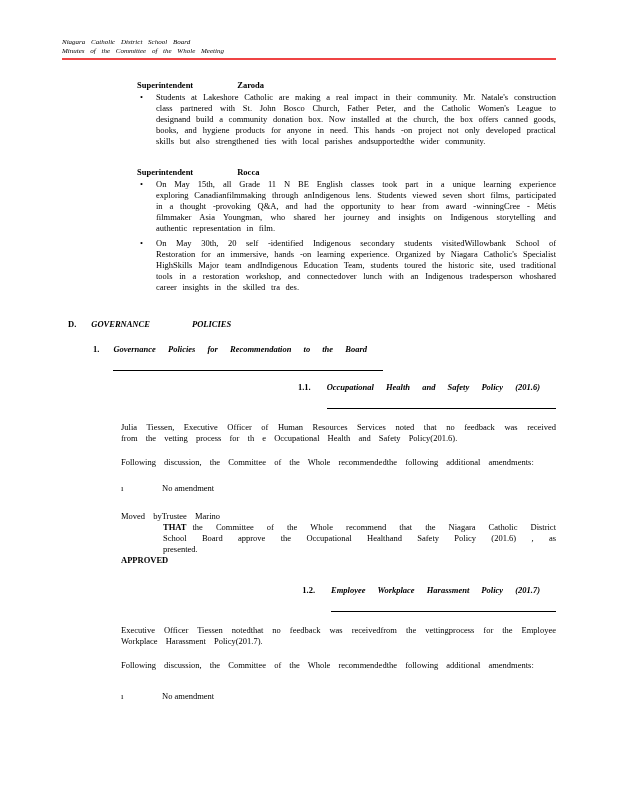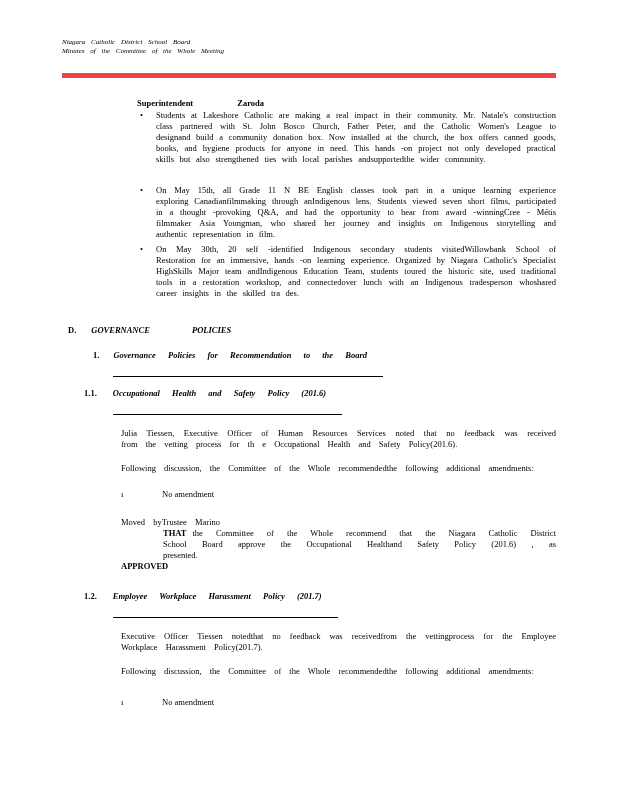--- a/index.html
+++ b/index.html
@@ -19,22 +19,22 @@
     padding: 38px 62px 0 62px;
     font-size: 8.5px;
     line-height: 11px;
   }
   
   .doc-header {
     font-style: italic;
     font-size: 7px;
     line-height: 9px;
     word-spacing: 4px;
-    padding-bottom: 17px;
-    border-bottom: 5px solid #ef4444;
+    padding-bottom: 2px;
+    border-bottom: 2px solid #ef4444;
   }
   
   .reports {
     margin-left: 75px;
     width: 419px;
   }
   .report { margin-top: 20px; }
   .report-heading {
     font-weight: bold;
   }
@@ -54,21 +54,21 @@
     word-spacing: 3.5px;
   }
   
   .sec-d {
     margin-left: 6px;
     margin-top: 26px;
     font-weight: bold;
   }
   .sec-d-title { margin-left: 15px; word-spacing: 40px; font-style: italic; }
   .h1-row { margin-left: 31px; margin-top: 14px; }
-  .h2-row { margin-left: 22px; margin-top: 11px; }
+  .h2-row { margin-left: 82px; margin-top: 11px; text-align: right; }
   .h-num { font-weight: bold; }
   .h-title {
     display: inline-block;
     margin-left: 14px;
     font-weight: bold;
     font-style: italic;
     word-spacing: 10px;
     border-bottom: 1.5px solid #000;
     padding-right: 16px;
     padding-bottom: 15px;
@@ -112,20 +112,23 @@
       </div>
       <ul class="report-bullets">
         <li>
           <span class="bullet-marker">•</span>
           <span class="bullet-text">Students at Lakeshore Catholic are making a real impact in their community. Mr. Natale's construction class partnered with St. John Bosco Church, Father Peter, and the Catholic Women's League to designand build a community donation box. Now installed at the church, the box offers canned goods, books, and hygiene products for anyone in need. This hands -on project not only developed practical skills but also strengthened ties with local parishes andsupportedthe wider community.</span>
         </li>
       </ul>
     </div>
 
     <div class="report">
+      <div class="report-heading">
+        <span>Superintendent</span><span class="sup-name">Rocca</span>
+      </div>
       <ul class="report-bullets">
         <li>
           <span class="bullet-marker">•</span>
           <span class="bullet-text">On May 15th, all Grade 11 N BE English classes took part in a unique learning experience exploring Canadianfilmmaking through anIndigenous lens. Students viewed seven short films, participated in a thought -provoking Q&amp;A, and had the opportunity to hear from award -winningCree - Métis filmmaker Asia Youngman, who shared her journey and insights on Indigenous storytelling and authentic representation in film.</span>
         </li>
         <li>
           <span class="bullet-marker">•</span>
           <span class="bullet-text">On May 30th, 20 self -identified Indigenous secondary students visitedWillowbank School of Restoration for an immersive, hands -on learning experience. Organized by Niagara Catholic's Specialist HighSkills Major team andIndigenous Education Team, students toured the historic site, used traditional tools in a restoration workshop, and connectedover lunch with an Indigenous tradesperson whoshared career insights in the skilled tra des.</span>
         </li>
       </ul>

